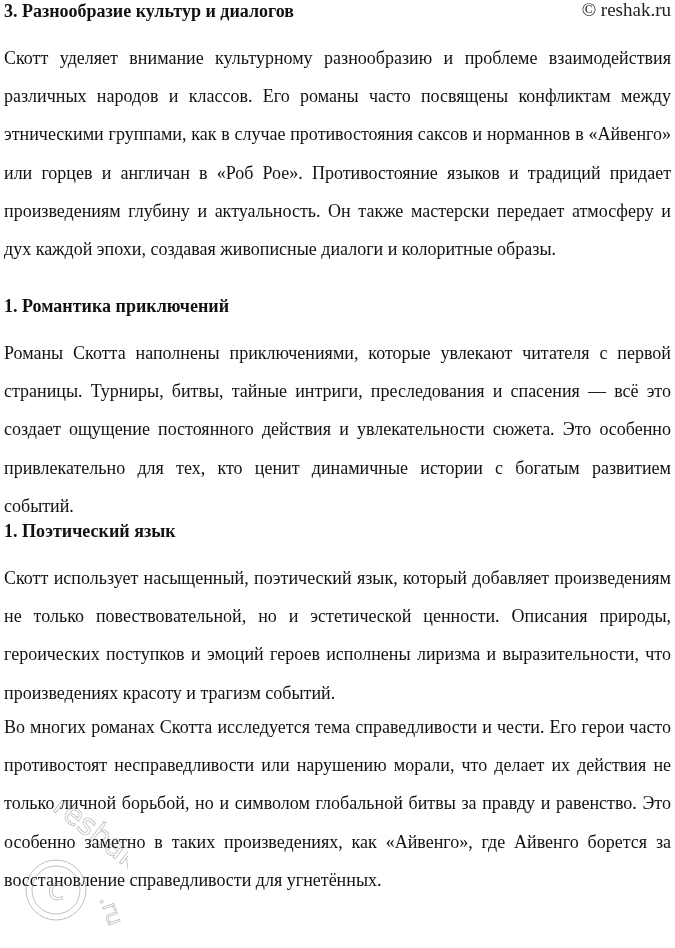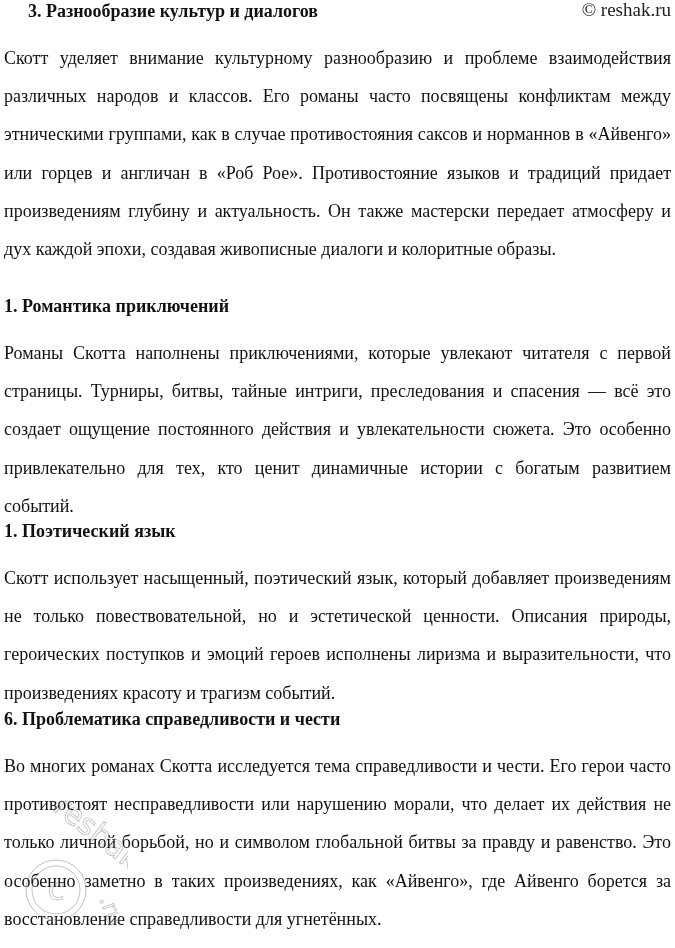--- a/index.html
+++ b/index.html
@@ -17,21 +17,20 @@
   }
   .page {
     position: absolute;
     left: 4px;
     top: 0;
     width: 667px;
   }
   .header-row {
     position: relative;
     height: 26px;
-    margin-left: 24px;
   }
   .heading {
     font-weight: bold;
     font-size: 18px;
     line-height: 22px;
     margin: 0;
     white-space: nowrap;
   }
   .heading-first {
     position: absolute;
@@ -88,21 +87,20 @@
     <h3 class="heading">1. Романтика приключений</h3>
     <p class="para">Романы Скотта наполнены приключениями, которые увлекают читателя с первой страницы. Турниры, битвы, тайные интриги, преследования и спасения — всё это создает ощущение постоянного действия и увлекательности сюжета. Это особенно привлекательно для тех, кто ценит динамичные истории с богатым развитием событий.</p>
   </div>
 
   <div class="section" style="top:520px;">
     <h3 class="heading">1. Поэтический язык</h3>
     <p class="para">Скотт использует насыщенный, поэтический язык, который добавляет произведениям не только повествовательной, но и эстетической ценности. Описания природы, героических поступков и эмоций героев исполнены лиризма и выразительности, что произведениях красоту и трагизм событий.</p>
   </div>
 
   <div class="section" style="top:708px;">
-    <h3 class="heading">6. Проблематика справедливости и чести</h3>
     <p class="para">Во многих романах Скотта исследуется тема справедливости и чести. Его герои часто противостоят несправедливости или нарушению морали, что делает их действия не только личной борьбой, но и символом глобальной битвы за правду и равенство. Это особенно заметно в таких произведениях, как «Айвенго», где Айвенго борется за восстановление справедливости для угнетённых.</p>
   </div>
 
 </div>
 
 <svg class="watermark" viewBox="0 0 110 150">
   <g fill="none" stroke="#8a8a8a" stroke-width="1">
     <circle cx="38" cy="90" r="30"></circle>
     <circle cx="38" cy="90" r="24"></circle>
   </g>

